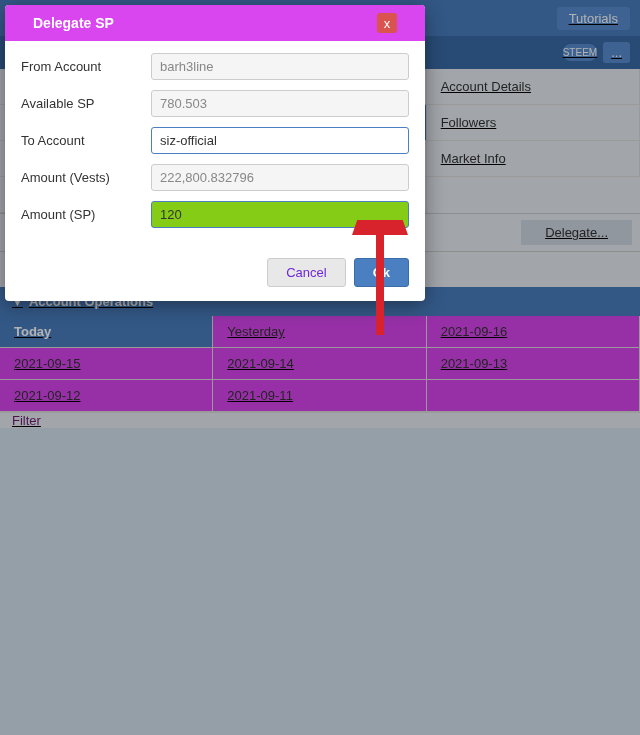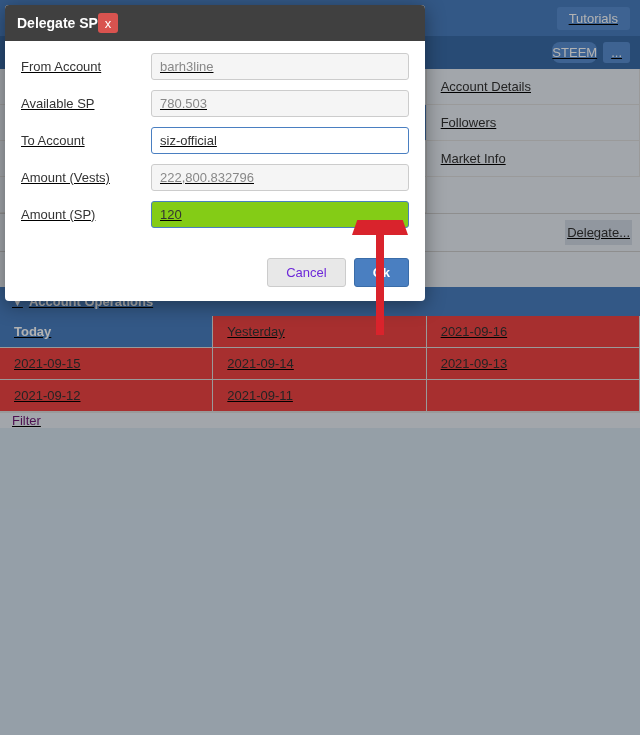--- a/index.html
+++ b/index.html
@@ -68,21 +68,21 @@
       display: flex;
       gap: 6px;
       align-items: center;
     }
     .steem-btn {
       background: #5a8fd1;
       color: white;
       border: none;
       padding: 3px 0;
       border-radius: 8px;
-      font-size: 13px;
+      font-size: 10px;
       cursor: pointer;
     }
     .dots-btn {
       background: #5a8fd1;
       color: white;
       border: none;
       padding: 3px 8px;
       border-radius: 3px;
       font-size: 13px;
       cursor: pointer;
@@ -113,21 +113,21 @@
     
     .tabs-row {
       display: flex;
       background: #e8eef5;
       padding: 6px 8px;
       gap: 6px;
       align-items: center;
       border-bottom: 1px solid #ccc;
     }
     .tab-btn {
-      padding: 5px 2px;
+      padding: 5px 24px;
       border: none;
       border-radius: 0;
       font-size: 13px;
       cursor: pointer;
     }
     .tab-btn.active {
       background: #4a7fc1;
       color: white;
     }
     .tab-btn.inactive {
@@ -159,21 +159,21 @@
       align-items: center;
       gap: 6px;
     }
     .section-header .chevron {
       font-size: 11px;
     }
 
     .date-grid {
       display: grid;
       grid-template-columns: 1fr 1fr 1fr;
-      background: #ef4444;
+      background: #d946ef;
     }
     .date-cell {
       padding: 8px 14px;
       font-size: 13px;
       color: #333;
       border-right: 1px solid #ddd;
       border-bottom: 1px solid #ddd;
       cursor: pointer;
     }
     .date-cell.active {
@@ -207,25 +207,25 @@
 
     
     .modal {
       background: white;
       border-radius: 4px;
       box-shadow: 0 4px 20px rgba(0,0,0,0.4);
       width: 420px;
       overflow: hidden;
     }
     .modal-header {
-      background: #404040;
-      color: white;
-      padding: 8px 12px;
-      display: flex;
-      justify-content: flex-start;
+      background: #d946ef;
+      color: white;
+      padding: 8px 28px;
+      display: flex;
+      justify-content: space-between;
       align-items: center;
       font-size: 14px;
       font-weight: bold;
     }
     .modal-close {
       background: #d9534f;
       color: white;
       border: none;
       width: 20px;
       height: 20px;
@@ -236,21 +236,20 @@
       align-items: center;
       justify-content: center;
     }
     .modal-body {
       padding: 12px 16px;
     }
     .form-row {
       display: flex;
       align-items: center;
       margin-bottom: 10px;
-      text-decoration: underline;
     }
     .form-label {
       width: 130px;
       font-size: 13px;
       color: #333;
       font-weight: normal;
     }
     .form-input {
       flex: 1;
       padding: 5px 8px;

